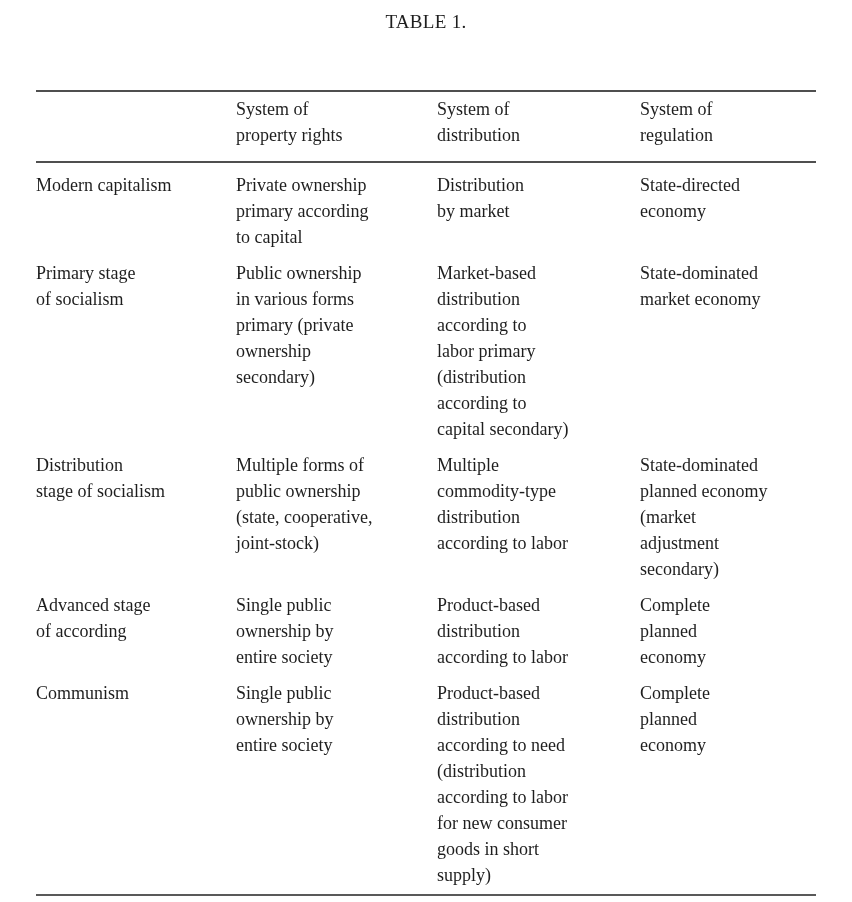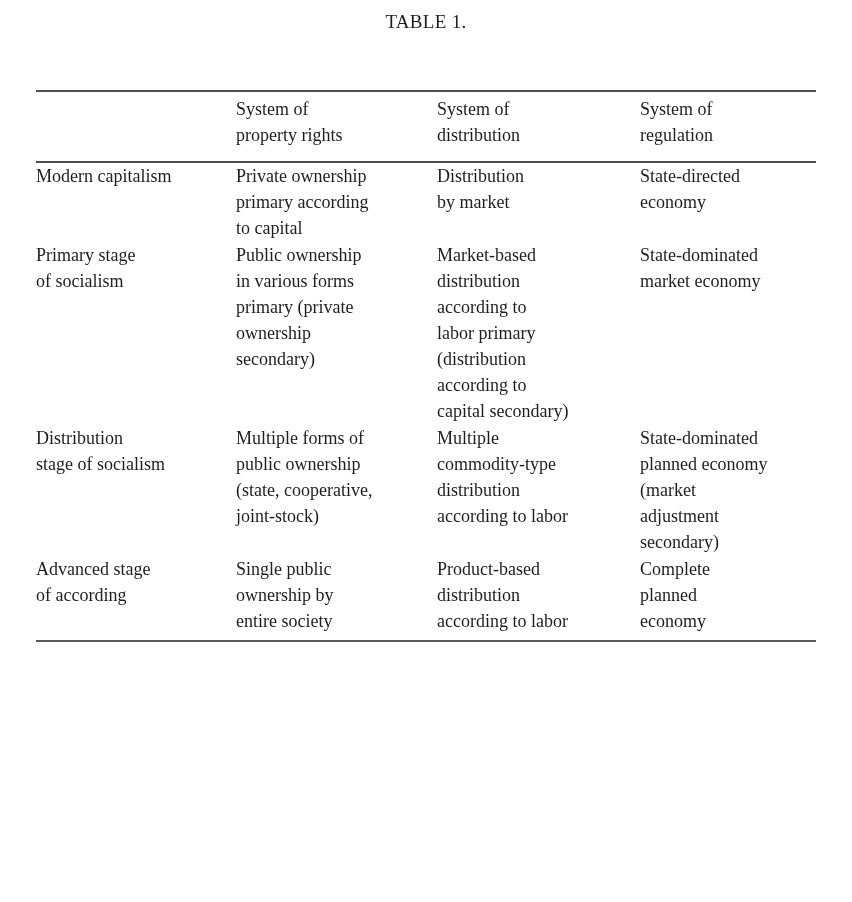--- a/index.html
+++ b/index.html
@@ -50,20 +50,21 @@
     font-weight: normal;
     white-space: pre-line;
     padding: 0 14px 0 0;
   }
   thead th {
     padding-top: 4px;
     padding-bottom: 13px;
     border-bottom: 2px solid #4f4f4f;
   }
   tbody td {
+    padding-top: 9px;
     padding-bottom: 1px;
   }
   tbody tr:last-child td {
     padding-bottom: 6px;
   }
 </style>
 </head>
 <body>
 
 <div class="page">
@@ -142,16 +143,33 @@
         <td>Single public
 ownership by
 entire society</td>
         <td>Product-based
 distribution
 according to labor</td>
         <td>Complete
 planned
 economy</td>
       </tr>
+      <tr>
+        <td>Communism</td>
+        <td>Single public
+ownership by
+entire society</td>
+        <td>Product-based
+distribution
+according to need
+(distribution
+according to labor
+for new consumer
+goods in short
+supply)</td>
+        <td>Complete
+planned
+economy</td>
+      </tr>
     </tbody>
   </table>
 
 </div>
 
 </body></html>

